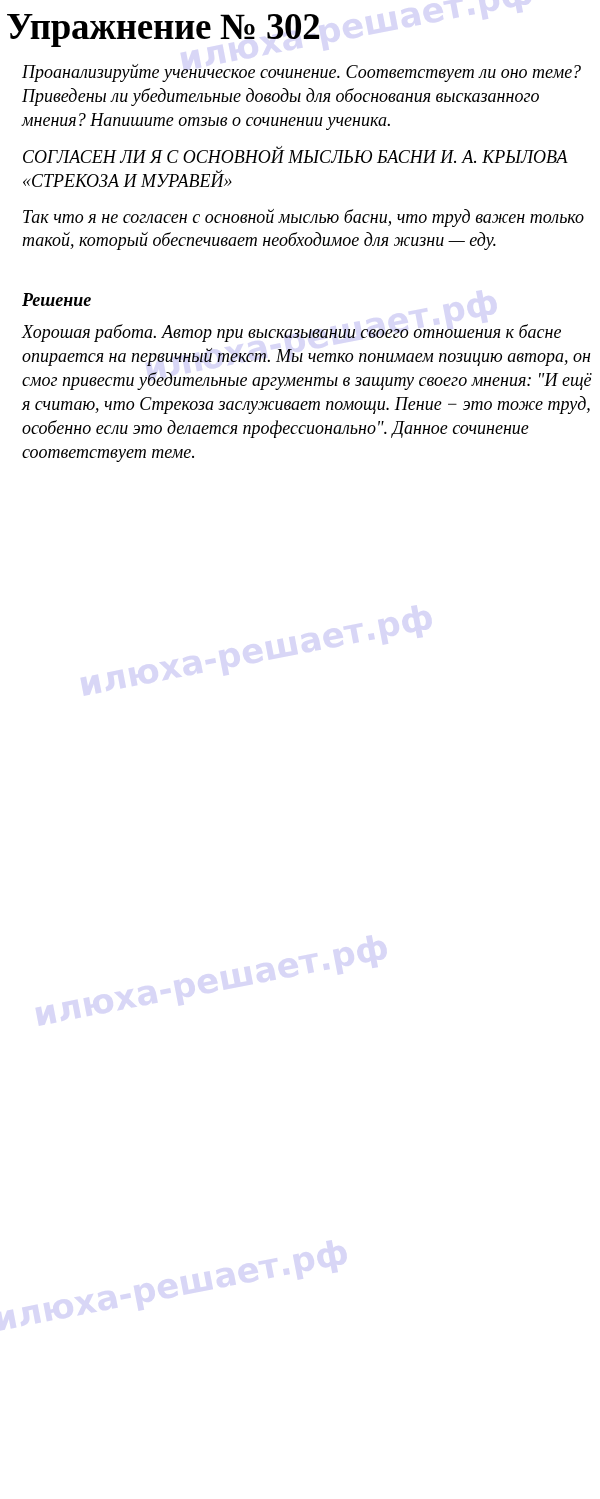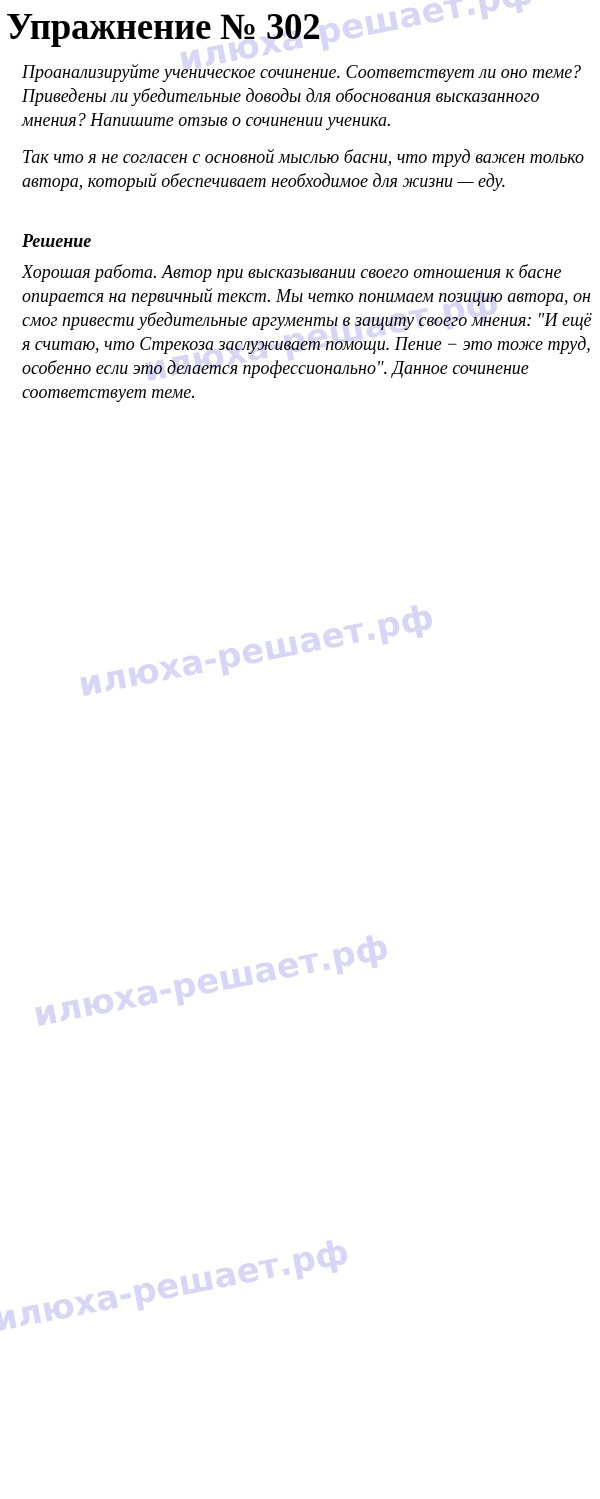--- a/index.html
+++ b/index.html
@@ -93,21 +93,22 @@
     <div class="wm wm4">илюха-решает.рф</div>
     <div class="wm wm5">илюха-решает.рф</div>
   </div>
 
   <div class="content">
 
     <h1 class="title">Упражнение № 302</h1>
 
     <p class="para">Проанализируйте ученическое сочинение. Соответствует ли оно теме? Приведены ли убедительные доводы для обоснования высказанного мнения? Напишите отзыв о сочинении ученика.</p>
 
+    <p class="para caps heading-essay">СОГЛАСЕН ЛИ Я С ОСНОВНОЙ МЫСЛЬЮ БАСНИ И. А. КРЫЛОВА «СТРЕКОЗА И МУРАВЕЙ»</p>
 
-    <p class="para">Так что я не согласен с основной мыслью басни, что труд важен только автора, который обеспечивает необходимое для жизни — еду.</p>
+    <p class="para">Так что я не согласен с основной мыслью басни, что труд важен только такой, который обеспечивает необходимое для жизни — еду.</p>
 
     <p class="para solution-label">Решение</p>
 
     <p class="para">Хорошая работа. Автор при высказывании своего отношения к басне опирается на первичный текст. Мы четко понимаем позицию автора, он смог привести убедительные аргументы в защиту своего мнения: "И ещё я считаю, что Стрекоза заслуживает помощи. Пение − это тоже труд, особенно если это делается профессионально". Данное сочинение соответствует теме.</p>
 
   </div>
 </div>
 
 </body></html>

